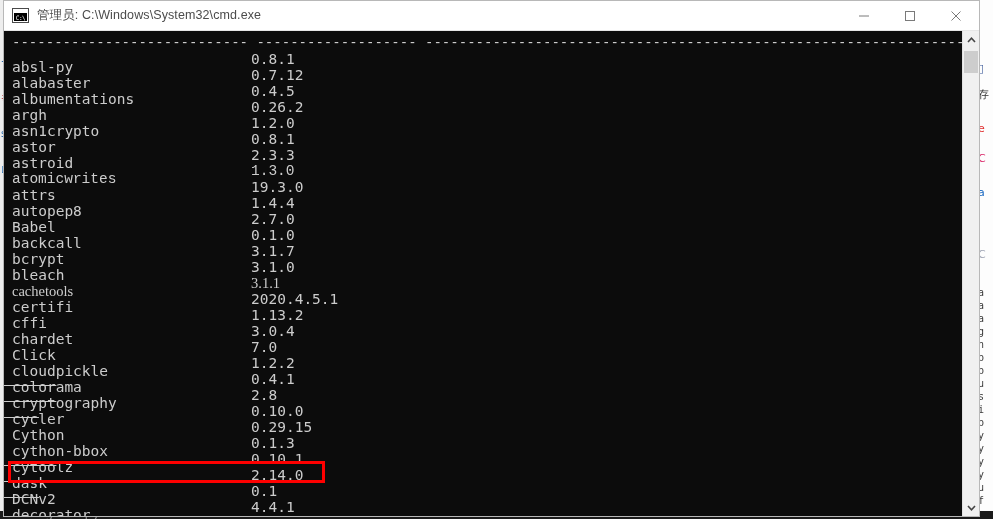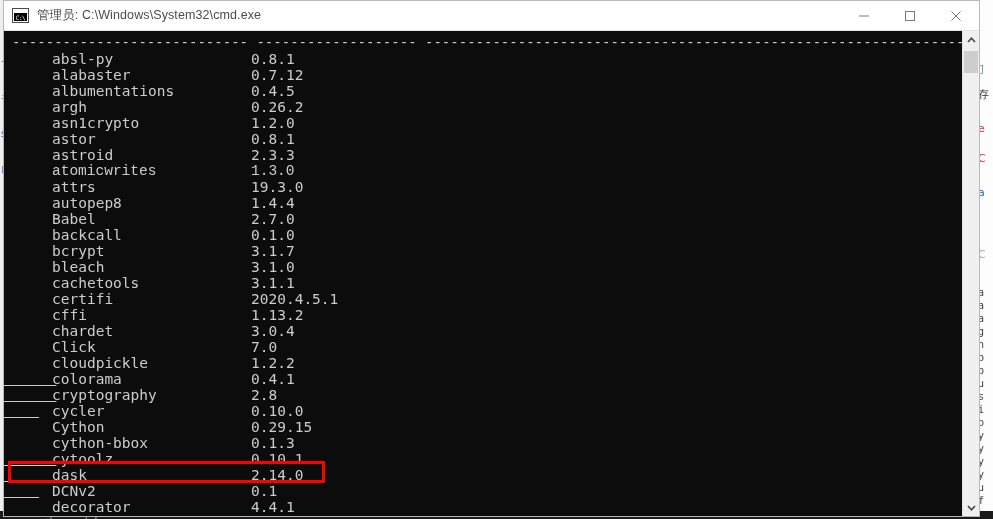--- a/index.html
+++ b/index.html
@@ -196,22 +196,21 @@
     height: 16px;
     font-family: "DejaVu Sans Mono", monospace;
     font-size: 14.5px;
     line-height: 16px;
     color: #cccccc;
     white-space: pre;
   }
   .pkg-name {
     position: absolute;
     left: 8px;
-    top: 0;
-    margin-left: 40px;
+    top: 8px;
   }
   .pkg-ver {
     position: absolute;
     left: 247px;
     top: 0;
   }
   .pkg-note {
     position: absolute;
     left: 408px;
     top: 0;
@@ -391,21 +390,21 @@
       <span class="pkg-ver">0.1.0</span>
     </div>
     <div class="pkgrow" style="top:212px;">
       <span class="pkg-name">bcrypt</span>
       <span class="pkg-ver">3.1.7</span>
     </div>
     <div class="pkgrow" style="top:228px;">
       <span class="pkg-name">bleach</span>
       <span class="pkg-ver">3.1.0</span>
     </div>
-    <div class="pkgrow" style="top:244px;">
+    <div class="pkgrow" style="top:244px;font-family:Liberation Serif, serif;">
       <span class="pkg-name">cachetools</span>
       <span class="pkg-ver">3.1.1</span>
     </div>
     <div class="pkgrow" style="top:260px;">
       <span class="pkg-name">certifi</span>
       <span class="pkg-ver">2020.4.5.1</span>
     </div>
     <div class="pkgrow" style="top:276px;">
       <span class="pkg-name">cffi</span>
       <span class="pkg-ver">1.13.2</span>

